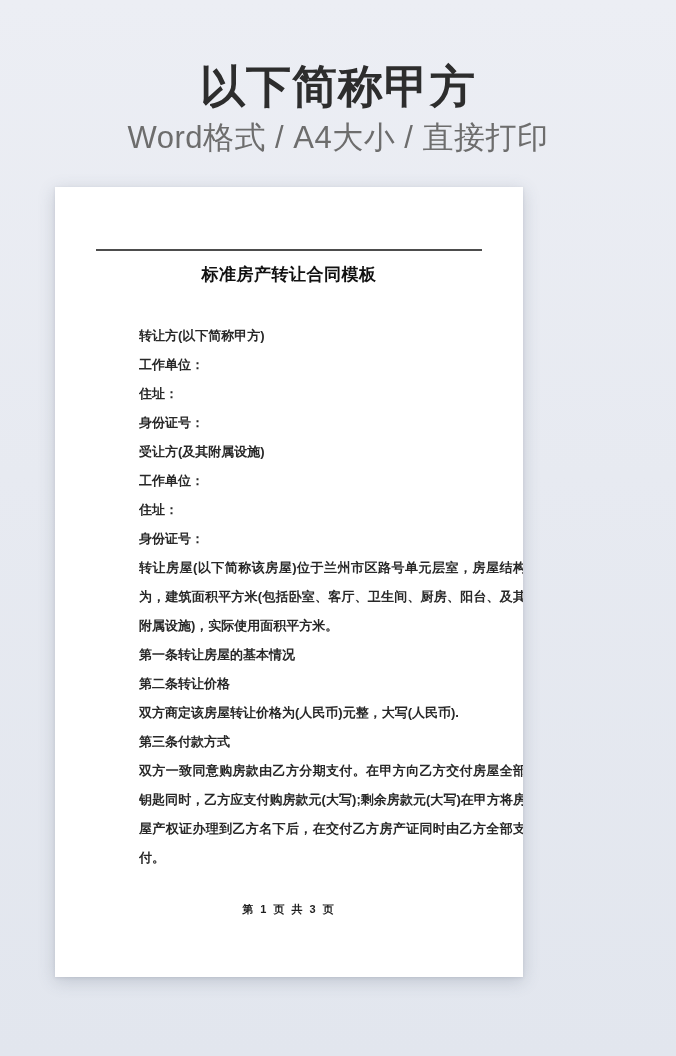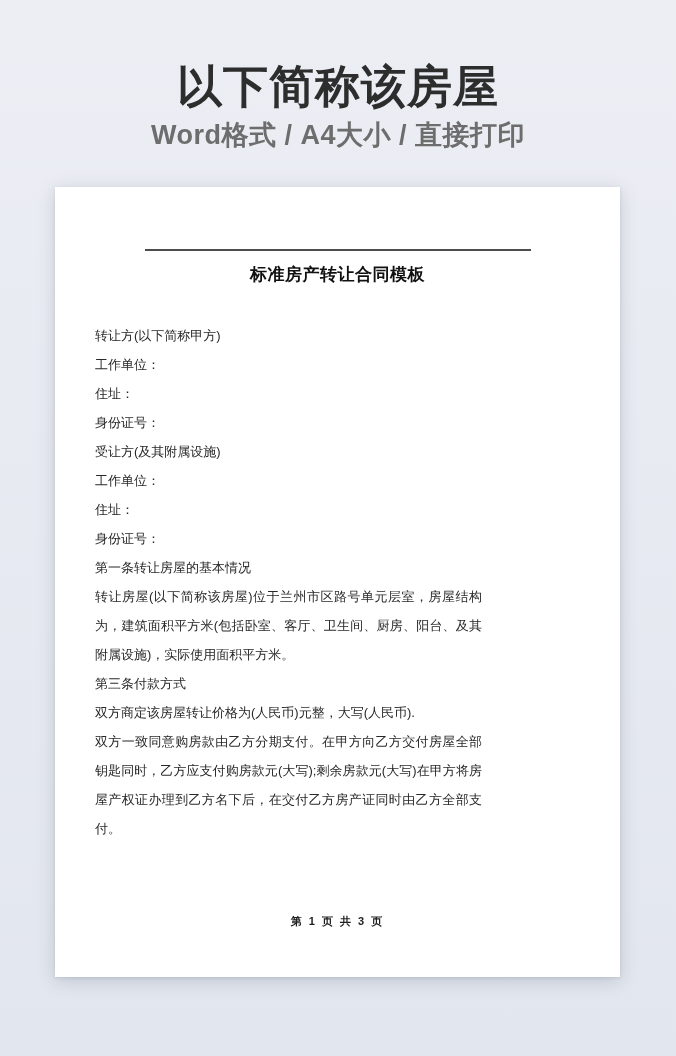--- a/index.html
+++ b/index.html
@@ -23,31 +23,31 @@
   .hero h1 {
     margin: 0;
     font-size: 45px;
     line-height: 1.2;
     font-weight: 800;
     color: #2d2d2d;
     letter-spacing: 1px;
   }
   .hero .sub {
     margin: 7px 0 0 0;
-    font-size: 27px;
+    font-size: 31px;
     line-height: 1.1;
-    font-weight: 700;
+    font-weight: 400;
     color: #6d6d6d;
     letter-spacing: 0.5px;
   }
   .paper {
     position: absolute;
     left: 55px;
     top: 187px;
-    width: 565px;
+    width: 468px;
     height: 790px;
     background: #ffffff;
     box-shadow: 0 4px 16px rgba(70, 80, 100, 0.22), 0 1px 3px rgba(70, 80, 100, 0.12);
     overflow: hidden;
   }
   .toprule {
     display: block;
     width: 386px;
     margin: 62px auto 0 auto;
     border: none;
@@ -57,71 +57,73 @@
   .doc-title {
     margin: 13px 0 0 0;
     text-align: center;
     font-size: 17px;
     line-height: 22px;
     font-weight: 700;
     color: #111111;
     letter-spacing: 0.5px;
   }
   .body-block {
-    margin: 35px 0 0 40px;
+    margin: 35px 0 0 84px;
     width: 387px;
     height: 592px;
     overflow: hidden;
+    font-weight: bold;
   }
   .body-block p {
     margin: 0;
     font-size: 13px;
     line-height: 29px;
     color: #282828;
     text-align: justify;
     text-justify: inter-ideograph;
   }
   .page-footer {
     position: absolute;
     left: 0;
     right: 0;
-    bottom: 48px;
+    bottom: 60px;
     text-align: center;
     font-size: 11px;
     font-weight: 700;
     color: #1f1f1f;
     letter-spacing: 2px;
   }
 </style>
 </head>
 <body>
 
 <div class="canvas">
 
   <header class="hero">
-    <h1>以下简称该房屋</h1>
+    <h1>以下简称甲方</h1>
     <p class="sub">Word格式 / A4大小 / 直接打印</p>
   </header>
 
   <div class="paper">
     <hr class="toprule">
     <h2 class="doc-title">标准房产转让合同模板</h2>
 
     <div class="body-block">
       <p>转让方(以下简称甲方)</p>
       <p>工作单位：</p>
       <p>住址：</p>
       <p>身份证号：</p>
       <p>受让方(及其附属设施)</p>
       <p>工作单位：</p>
       <p>住址：</p>
       <p>身份证号：</p>
+      <p>转让房屋(以下简称该房屋)位于兰州市区路号单元层室，房屋结构为，建筑面积平方米(包括卧室、客厅、卫生间、厨房、阳台、及其附属设施)，实际使用面积平方米。</p>
       <p>第一条转让房屋的基本情况</p>
-      <p>转让房屋(以下简称该房屋)位于兰州市区路号单元层室，房屋结构为，建筑面积平方米(包括卧室、客厅、卫生间、厨房、阳台、及其附属设施)，实际使用面积平方米。</p>
+      <p>第二条转让价格</p>
+      <p>双方商定该房屋转让价格为(人民币)元整，大写(人民币).</p>
       <p>第三条付款方式</p>
-      <p>双方商定该房屋转让价格为(人民币)元整，大写(人民币).</p>
       <p>双方一致同意购房款由乙方分期支付。在甲方向乙方交付房屋全部钥匙同时，乙方应支付购房款元(大写);剩余房款元(大写)在甲方将房屋产权证办理到乙方名下后，在交付乙方房产证同时由乙方全部支付。</p>
     </div>
 
     <div class="page-footer">第 1 页 共 3 页</div>
   </div>
 
 </div>
 
 </body></html>

